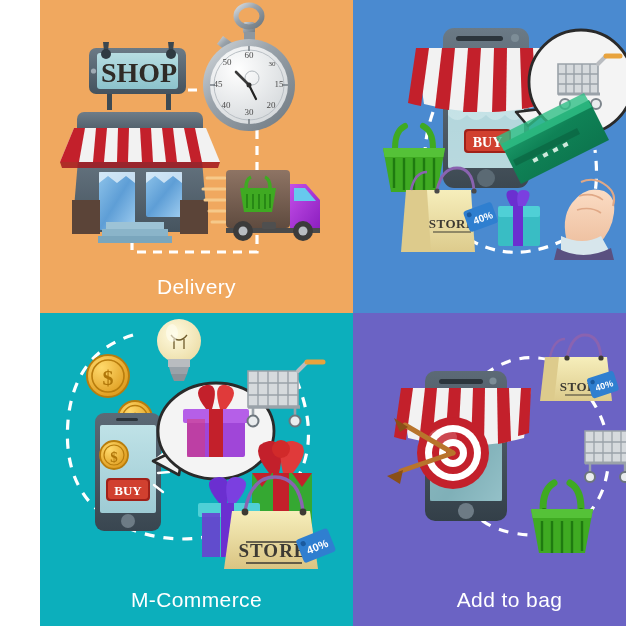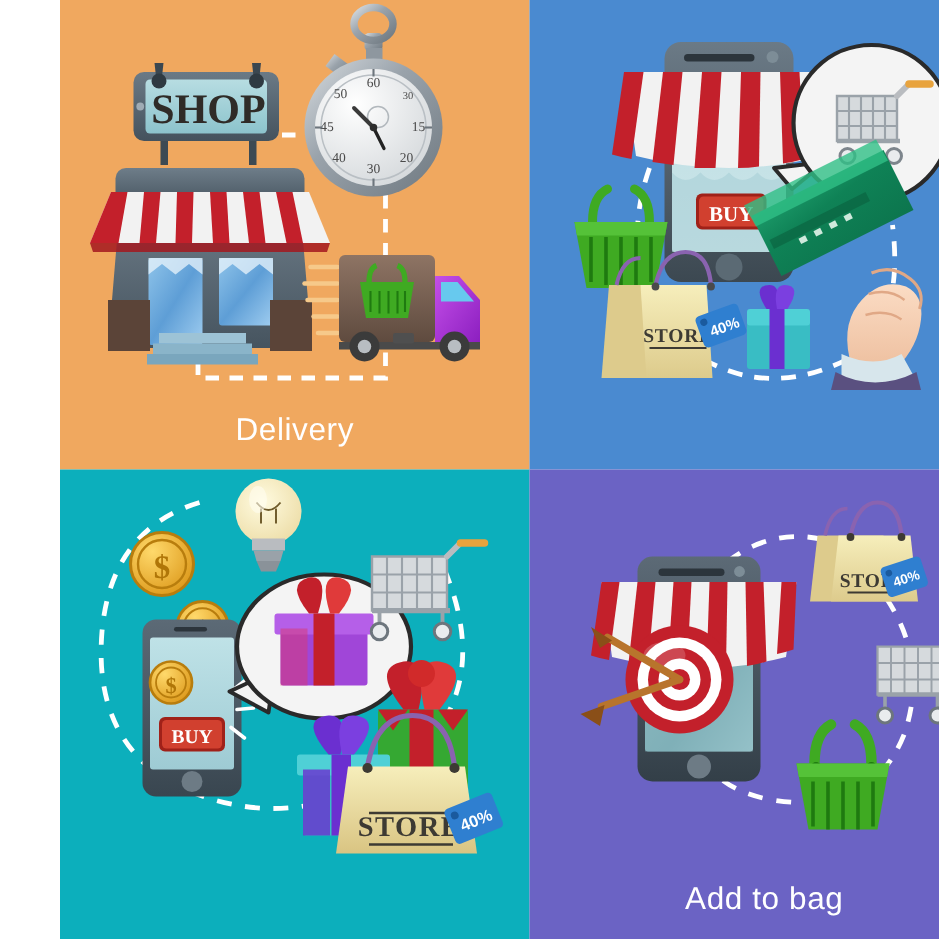--- a/index.html
+++ b/index.html
@@ -453,20 +453,21 @@
         <text x="233" y="244" text-anchor="middle" font-family="'Liberation Serif',serif" font-size="19" font-weight="bold" fill="#3d3a33" letter-spacing="1">STORE</text>
         <path d="M206 250 h56" stroke="#3d3a33" stroke-width="1.6"></path>
         <path d="M206 229 h56" stroke="#3d3a33" stroke-width="1.6"></path>
       </g>
       <g transform="rotate(-22 276 233)">
         <rect x="259" y="220" width="34" height="25" rx="3" fill="#2f7fd0"></rect>
         <circle cx="265" cy="226" r="2.6" fill="#1a5a9e"></circle>
         <text x="277" y="238" text-anchor="middle" font-family="'Liberation Sans',sans-serif" font-size="11" font-weight="bold" fill="#ffffff">40%</text>
       </g>
     </svg>
+    <div class="caption">M-Commerce</div>
   </div>
 
   <div class="quad q-br" style="background:#6B63C4">
     <svg class="scene" viewBox="0 0 313 260" width="313" height="260">
       <defs>
         <linearGradient id="ab-screen" x1="0" y1="0" x2="1" y2="1">
           <stop offset="0" stop-color="#9ec6cc"></stop>
             <stop offset=".6" stop-color="#7fb0b8"></stop>
           <stop offset="1" stop-color="#a9d2d8"></stop>
         </linearGradient>

